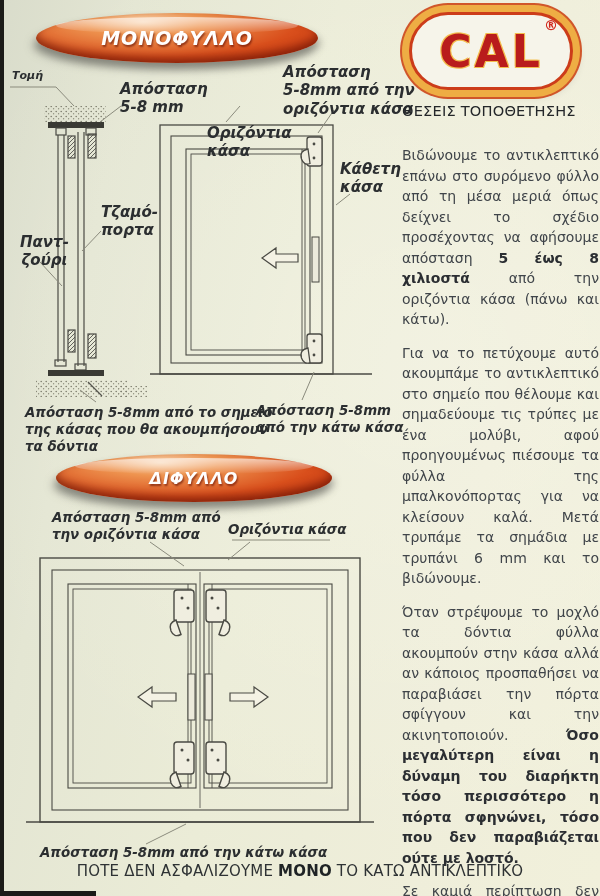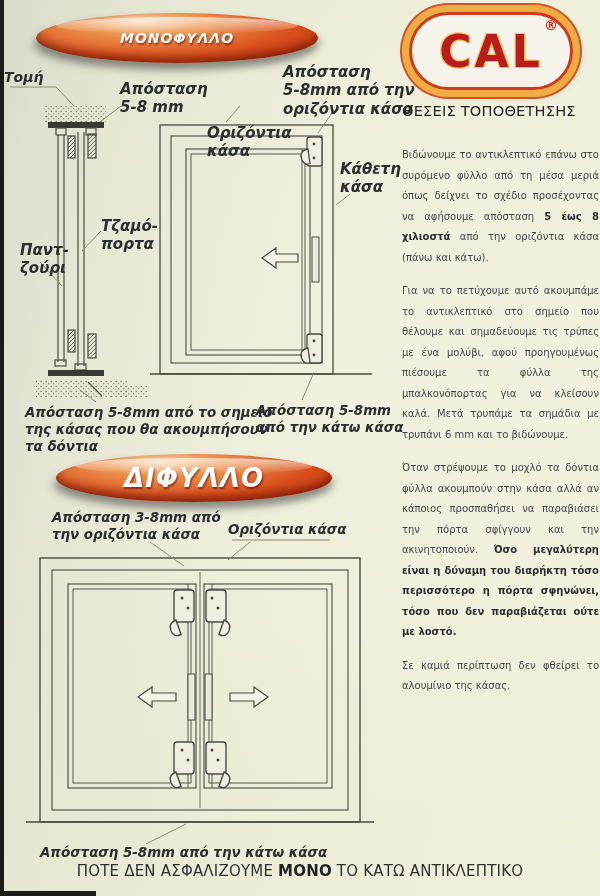--- a/index.html
+++ b/index.html
@@ -14,37 +14,37 @@
   
   .badge{position:absolute;border-radius:50%;display:flex;align-items:center;justify-content:center;
          background:radial-gradient(ellipse 130% 170% at 38% 18%, #f8d3ae 0%, #ee9450 16%, #d94f1c 42%, #b52a09 70%, #7e1504 100%);
          box-shadow:-3px 7px 9px rgba(95,95,88,0.55), 3px 5px 7px rgba(95,95,88,0.35),
                     inset 0 -5px 9px rgba(80,8,0,0.55);}
   .badge::before{content:'';position:absolute;left:7%;top:8%;width:86%;height:34%;border-radius:50%;
          background:linear-gradient(rgba(255,255,255,0.65),rgba(255,255,255,0));}
   .badge span{position:relative;color:#fff;font-weight:bold;font-style:italic;
          text-shadow:1px 2px 2px rgba(90,10,0,0.6);letter-spacing:1px;}
   .badge-mono{left:36px;top:13px;width:282px;height:50px;}
-  .badge-mono span{font-size:14px;}
+  .badge-mono span{font-size:19px;}
   .badge-dif{left:56px;top:454px;width:276px;height:48px;}
-  .badge-dif span{font-size:26px;}
+  .badge-dif span{font-size:16px;}
 
   
   .cal-logo{position:absolute;left:409px;top:12px;width:158px;height:72px;background:#f6f4ea;
         border:3px solid #cc3c1a;border-radius:40px;
         box-shadow:0 0 0 7px #eead44, 0 0 0 9px #d0562a, 4px 5px 8px rgba(60,60,55,0.25);
         display:flex;align-items:center;justify-content:center;}
   .cal-logo .word{font-size:44px;font-weight:bold;color:#b91c1c;letter-spacing:3px;
         text-shadow:-1px -1px 0 #f3bd4e,1px -1px 0 #f3bd4e,-1px 1px 0 #f3bd4e,1px 1px 0 #f3bd4e;}
   .cal-logo .reg{position:absolute;top:2px;right:12px;font-size:14px;font-weight:bold;color:#d2271c;}
 
   
   .col{position:absolute;left:402px;top:102px;width:197px;color:#40454a;}
   .col h1{font-size:14.6px;font-weight:normal;color:#232629;margin:0 14px 26px 0;letter-spacing:0.2px;white-space:nowrap;}
-  .col p{font-size:10px;line-height:20.5px;text-align:justify;margin:0 0 13px 0;}
+  .col p{font-size:14px;line-height:20.5px;text-align:justify;margin:0 0 13px 0;}
   .col b{color:#2b2e32;}
 
   
   .dlabel{position:absolute;font-size:15px;font-weight:bold;font-style:italic;color:#2b2e30;
           line-height:1.22;white-space:pre-line;}
   .dcaption{position:absolute;font-size:13.4px;font-weight:bold;font-style:italic;color:#2b2e30;
           line-height:1.25;white-space:pre-line;}
 
   .linework{position:absolute;left:0;top:0;pointer-events:none;}
 
@@ -180,41 +180,41 @@
   </div>
   <div class="badge badge-dif">
     <span>ΔΙΦΥΛΛΟ</span>
   </div>
 
   <div class="cal-logo">
     <span class="word">CAL</span>
     <span class="reg">®</span>
   </div>
 
-  <div class="dlabel" style="left:4px;top:69px;font-size:14px;">Τομή</div>
+  <div class="dlabel" style="left:12px;top:69px;font-size:11px;">Τομή</div>
   <div class="dlabel" style="left:120px;top:80px;">Απόσταση
 5-8 mm</div>
   <div class="dlabel" style="left:207px;top:79px;margin-top:45px;">Οριζόντια
 κάσα</div>
   <div class="dlabel" style="left:283px;top:63px;">Απόσταση
 5-8mm από την
 οριζόντια κάσα</div>
-  <div class="dlabel" style="left:101px;top:217px;font-style:italic;">Τζαμό-
+  <div class="dlabel" style="left:101px;top:203px;font-style:italic;">Τζαμό-
 πορτα</div>
-  <div class="dlabel" style="left:20px;top:241px;">Παντ-
+  <div class="dlabel" style="left:20px;top:233px;text-align:center;">Παντ-
 ζούρι</div>
   <div class="dlabel" style="left:340px;top:160px;">Κάθετη
 κάσα</div>
   <div class="dcaption" style="left:25px;top:405px;">Απόσταση 5-8mm από το σημείο
 της κάσας που θα ακουμπήσουν
 τα δόντια</div>
   <div class="dcaption" style="left:256px;top:403px;">Απόσταση 5-8mm
 από την κάτω κάσα</div>
 
-  <div class="dcaption" style="left:52px;top:510px;">Απόσταση 3-8mm από
+  <div class="dcaption" style="left:52px;top:510px;">Απόσταση 5-8mm από
 την οριζόντια κάσα</div>
   <div class="dcaption" style="left:228px;top:522px;">Οριζόντια κάσα</div>
   <div class="dcaption" style="left:40px;top:845px;">Απόσταση 5-8mm από την κάτω κάσα</div>
 
   <div class="col">
     <h1>ΘΕΣΕΙΣ ΤΟΠΟΘΕΤΗΣΗΣ</h1>
     <p><span>Βιδώνουμε το αντικλεπτικό επάνω στο συρόμενο φύλλο από τη μέσα μεριά όπως δείχνει το σχέδιο προσέχοντας να αφήσουμε απόσταση </span><b>5 έως 8 χιλιοστά</b><span> από την οριζόντια κάσα (πάνω και κάτω).</span></p>
     <p>Για να το πετύχουμε αυτό ακουμπάμε το αντικλεπτικό στο σημείο που θέλουμε και σημαδεύουμε τις τρύπες με ένα μολύβι, αφού προηγουμένως πιέσουμε τα φύλλα της μπαλκονόπορτας για να κλείσουν καλά. Μετά τρυπάμε τα σημάδια με τρυπάνι 6 mm και το βιδώνουμε.</p>
     <p><span>Όταν στρέψουμε το μοχλό τα δόντια φύλλα ακουμπούν στην κάσα αλλά αν κάποιος προσπαθήσει να παραβιάσει την πόρτα σφίγγουν και την ακινητοποιούν. </span><b>Όσο μεγαλύτερη είναι η δύναμη του διαρήκτη τόσο περισσότερο η πόρτα σφηνώνει, τόσο που δεν παραβιάζεται ούτε με λοστό.</b></p>
     <p>Σε καμιά περίπτωση δεν φθείρει το αλουμίνιο της κάσας.</p>

